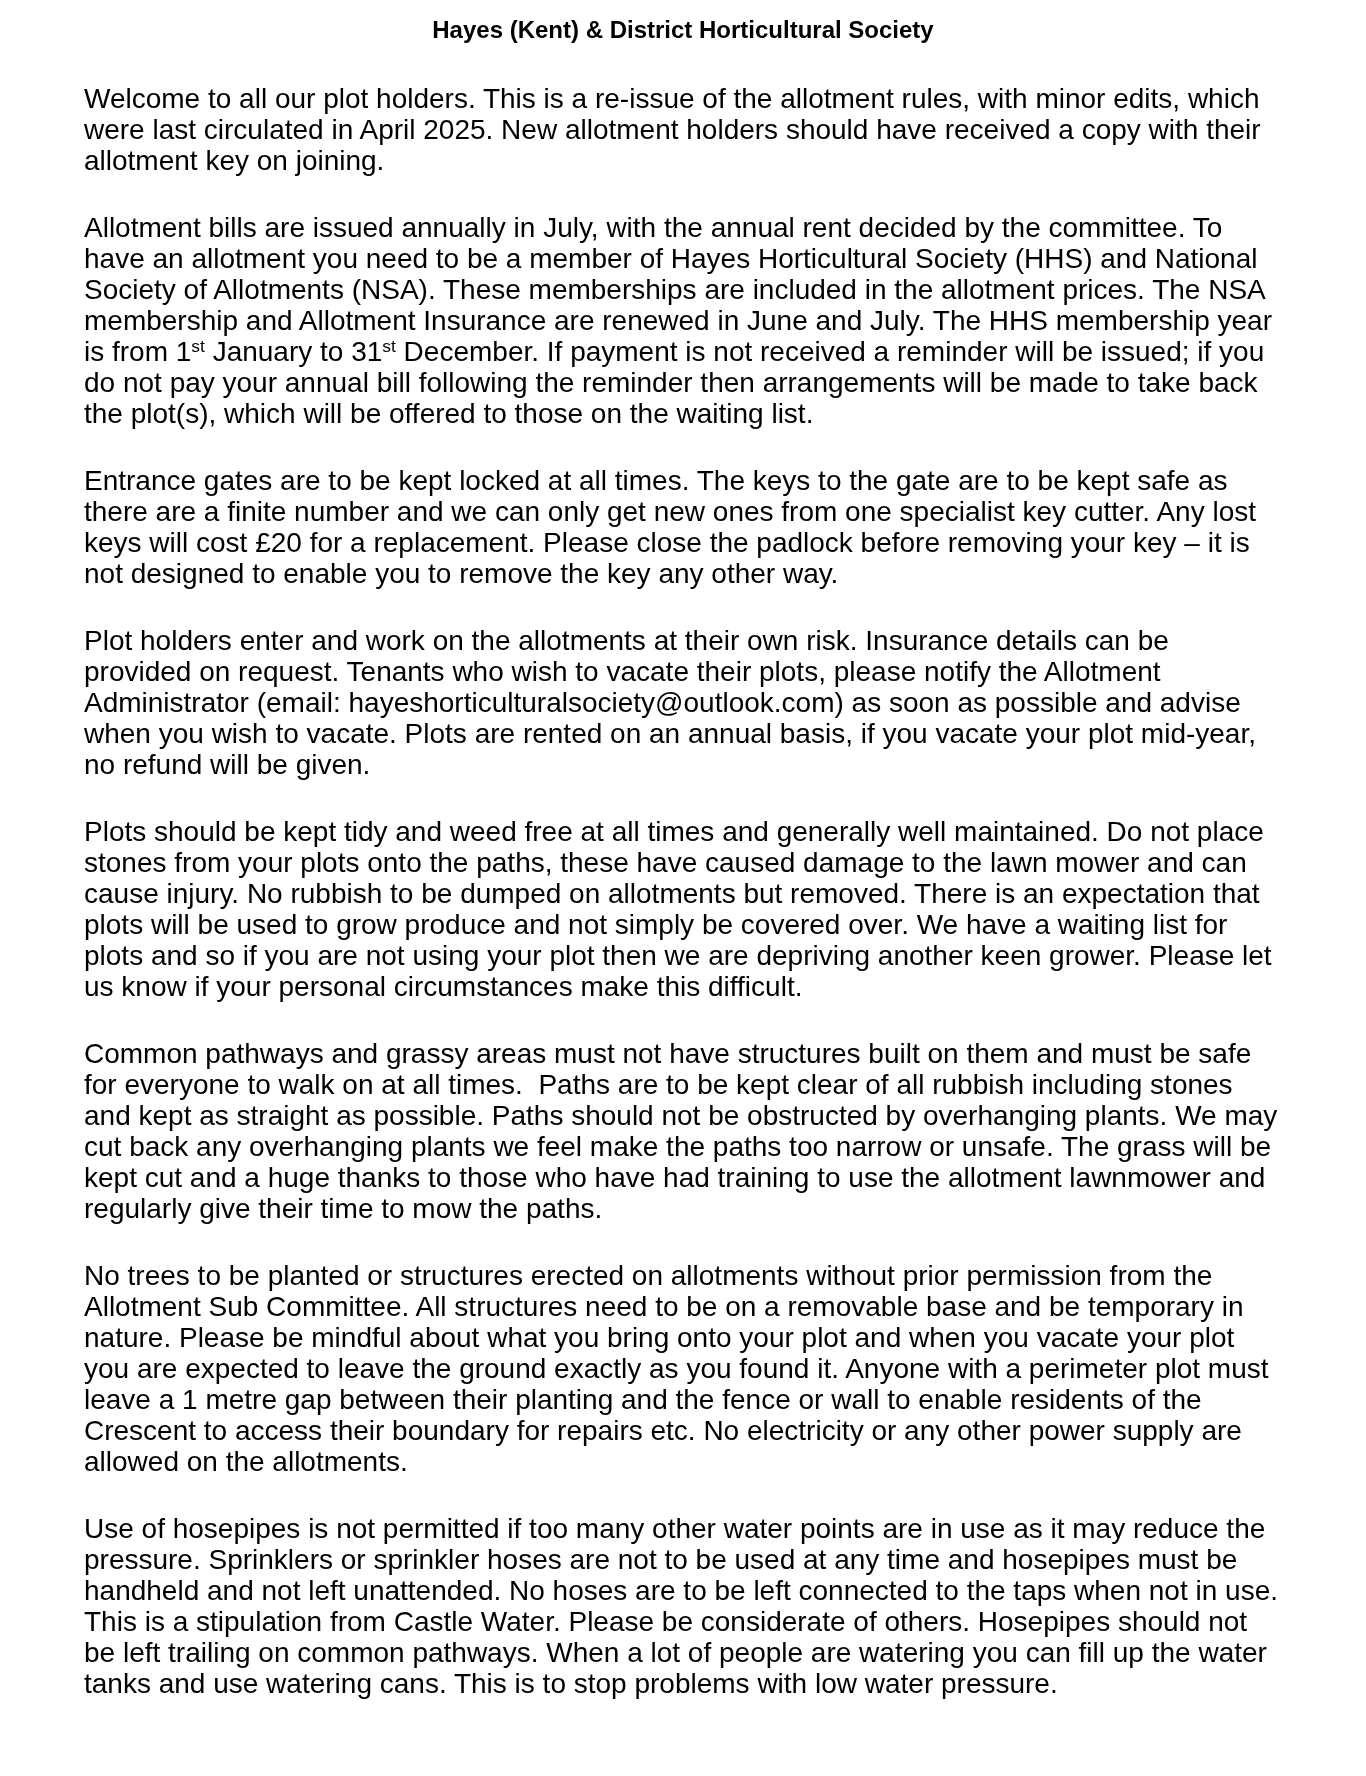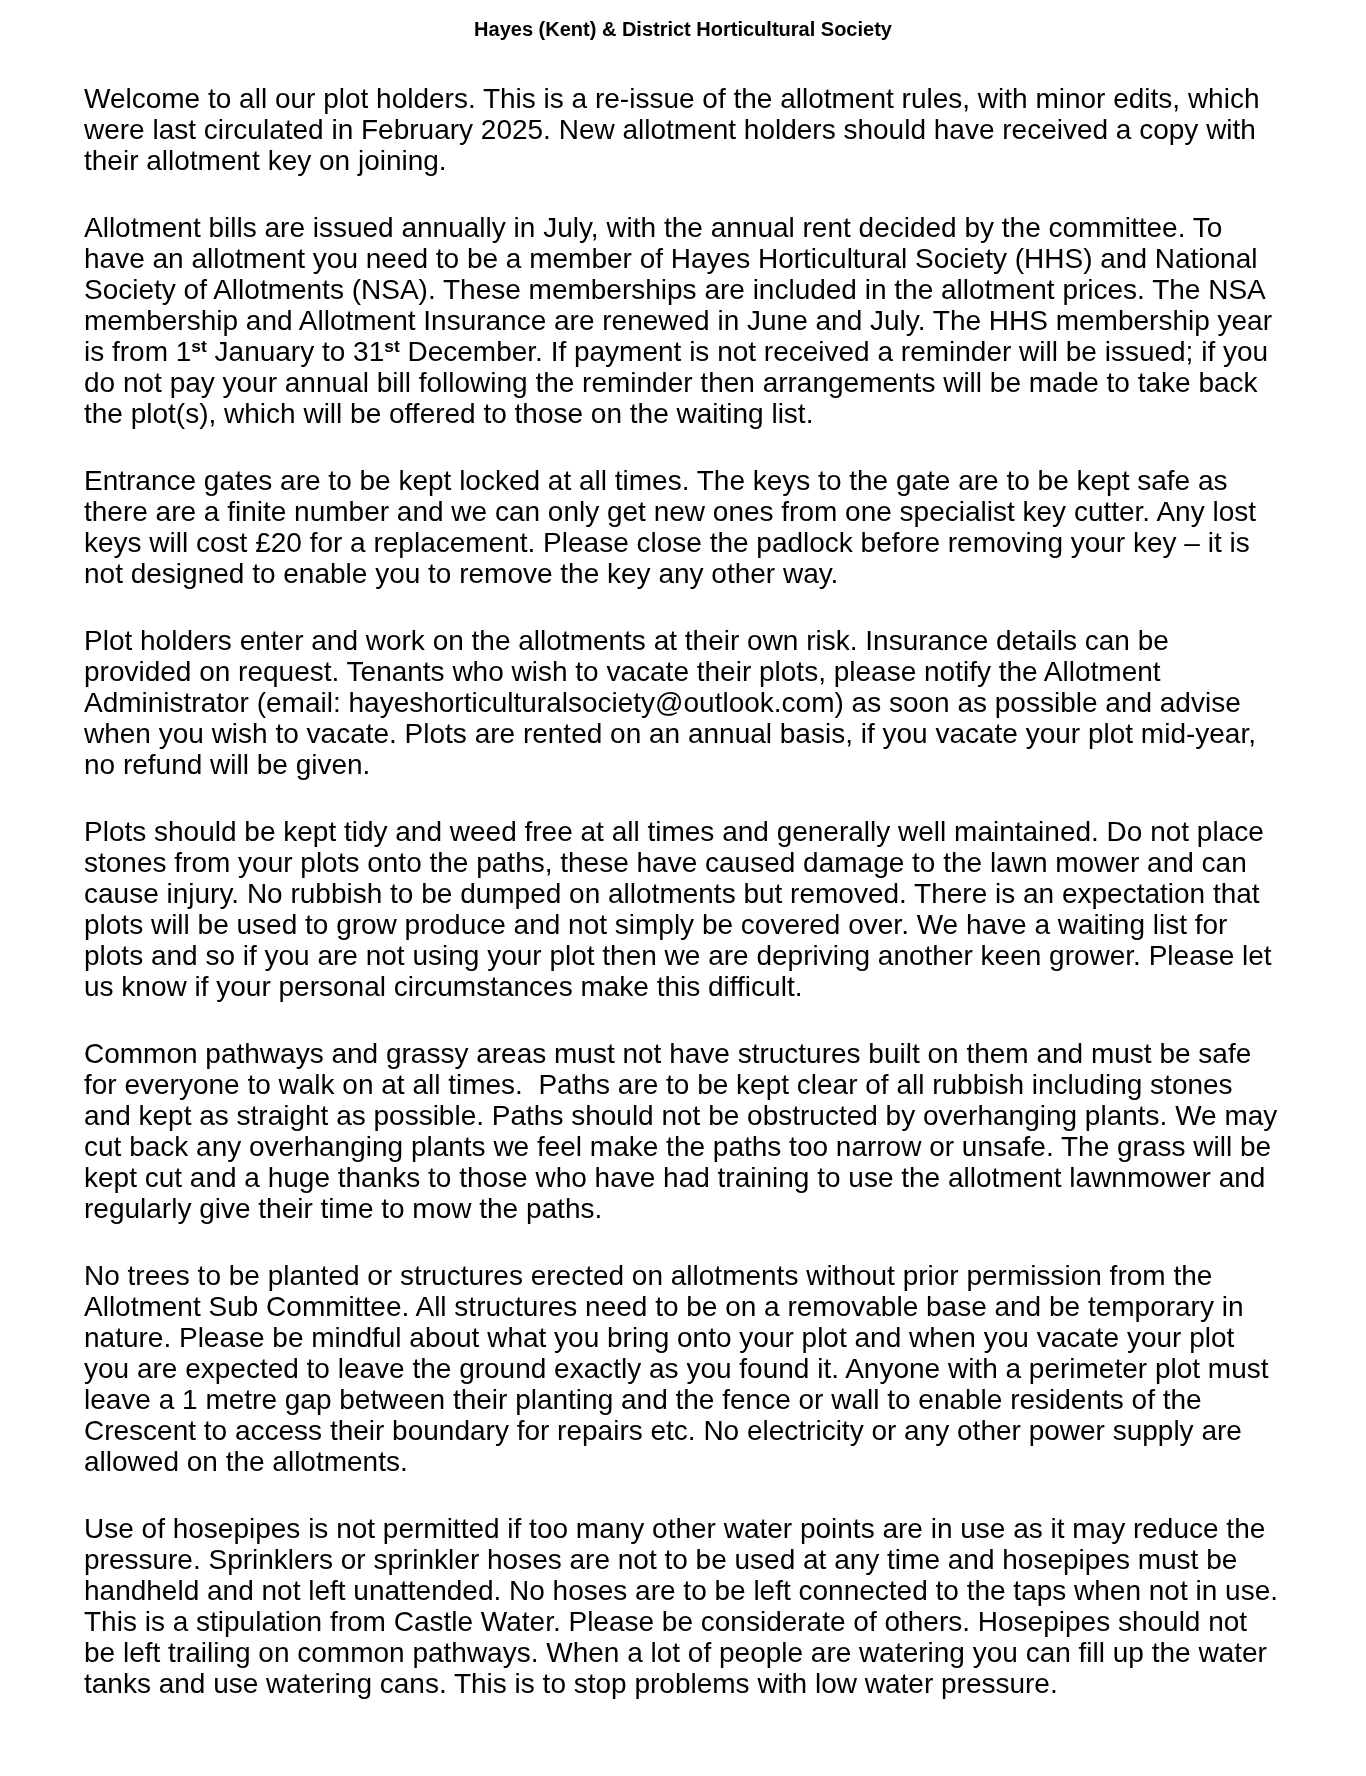--- a/index.html
+++ b/index.html
@@ -20,53 +20,52 @@
     line-height: 31px;
     overflow: hidden;
   }
   .doc-header {
     margin: 0 0 38px 0;
     text-align: center;
   }
   .doc-header h1,
   .doc-header h2 {
     margin: 0;
-    font-size: 20px;
+    font-size: 24px;
     line-height: 31px;
     font-weight: bold;
   }
   .doc-body p {
     margin: 0 0 36px 0;
     text-align: left;
     white-space: pre-wrap;
   }
   .doc-body p:last-child {
     margin-bottom: 8px;
   }
   sup.ordinal {
     font-size: 0.62em;
     line-height: 0;
     vertical-align: baseline;
     position: relative;
     top: -0.5em;
-    font-weight: bold;
   }
 </style>
 </head>
 <body>
 
 <div class="page">
 
   <header class="doc-header">
     <h1>Hayes (Kent) &amp; District Horticultural Society</h1>
   </header>
 
   <main class="doc-body">
 
-    <p>Welcome to all our plot holders. This is a re-issue of the allotment rules, with minor edits, which were last circulated in February 2025. New allotment holders should have received a copy with their allotment key on joining.</p>
+    <p>Welcome to all our plot holders. This is a re-issue of the allotment rules, with minor edits, which were last circulated in April 2025. New allotment holders should have received a copy with their allotment key on joining.</p>
 
     <p><span>Allotment bills are issued annually in July, with the annual rent decided by the committee. To have an allotment you need to be a member of Hayes Horticultural Society (HHS) and National Society of Allotments (NSA). These memberships are included in the allotment prices. The NSA membership and Allotment Insurance are renewed in June and July. The HHS membership year is from 1</span><sup class="ordinal">st</sup><span> January to 31</span><sup class="ordinal">st</sup><span> December. If payment is not received a reminder will be issued; if you do not pay your annual bill following the reminder then arrangements will be made to take back the plot(s), which will be offered to those on the waiting list.</span></p>
 
     <p>Entrance gates are to be kept locked at all times. The keys to the gate are to be kept safe as there are a finite number and we can only get new ones from one specialist key cutter. Any lost keys will cost £20 for a replacement. Please close the padlock before removing your key – it is not designed to enable you to remove the key any other way.</p>
 
     <p>Plot holders enter and work on the allotments at their own risk. Insurance details can be provided on request. Tenants who wish to vacate their plots, please notify the Allotment Administrator (email: hayeshorticulturalsociety@outlook.com) as soon as possible and advise when you wish to vacate. Plots are rented on an annual basis, if you vacate your plot mid-year, no refund will be given.</p>
 
     <p>Plots should be kept tidy and weed free at all times and generally well maintained. Do not place stones from your plots onto the paths, these have caused damage to the lawn mower and can cause injury. No rubbish to be dumped on allotments but removed. There is an expectation that plots will be used to grow produce and not simply be covered over. We have a waiting list for plots and so if you are not using your plot then we are depriving another keen grower. Please let us know if your personal circumstances make this difficult.</p>
 
     <p>Common pathways and grassy areas must not have structures built on them and must be safe for everyone to walk on at all times.  Paths are to be kept clear of all rubbish including stones and kept as straight as possible. Paths should not be obstructed by overhanging plants. We may cut back any overhanging plants we feel make the paths too narrow or unsafe. The grass will be kept cut and a huge thanks to those who have had training to use the allotment lawnmower and regularly give their time to mow the paths.</p>

